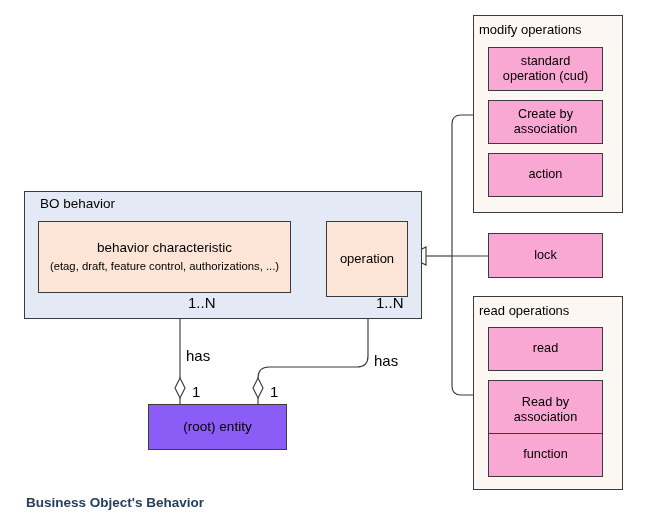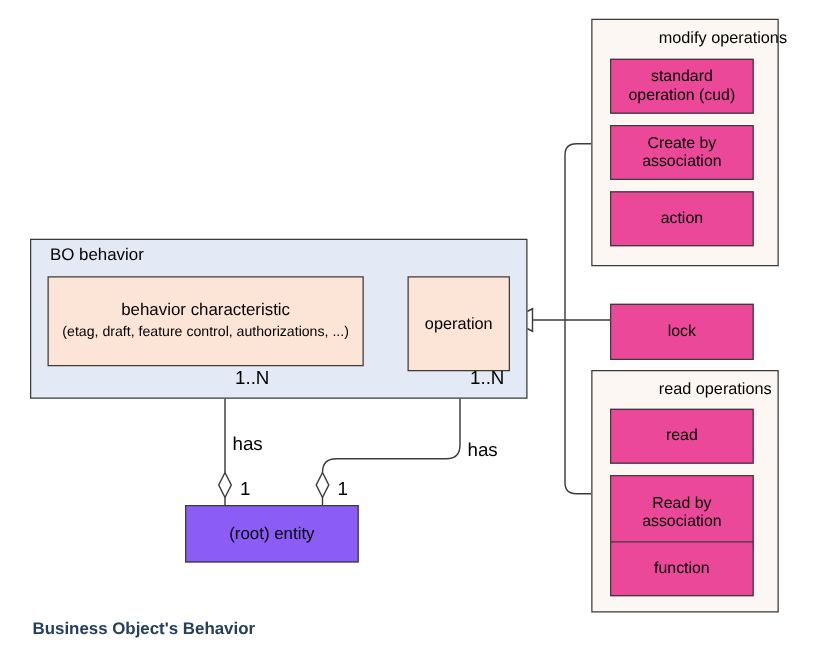--- a/index.html
+++ b/index.html
@@ -41,36 +41,36 @@
     left:148px;top:404px;width:139px;height:46px;
     background:#8b5cf6;border:1px solid #3b3b3b;font-size:13.5px;
   }
 
   
   .group{
     position:absolute;box-sizing:border-box;
     background:#fdf7f3;border:1px solid #3b3b3b;
   }
   .group-title{
-    position:absolute;font-size:13px;color:#000;margin-left:48px;
+    position:absolute;font-size:13px;color:#000;
   }
   .g-modify{left:473px;top:15px;width:150px;height:198px;}
   .g-modify-title{left:479px;top:22px;}
   .g-read{left:473px;top:296px;width:150px;height:194px;}
   .g-read-title{left:479px;top:303px;}
 
   
   .leaf{
-    background:#ec4899;border:1px solid #3b3b3b;
+    background:#f9a8d4;border:1px solid #3b3b3b;
     font-size:12.7px;flex-direction:column;
   }
   .l-std{left:488px;top:47px;width:115px;height:44px;}
   .l-cba{left:488px;top:100px;width:115px;height:44px;}
   .l-act{left:488px;top:153px;width:115px;height:44px;}
-  .l-lock{left:488px;top:243px;width:115px;height:45px;}
+  .l-lock{left:488px;top:233px;width:115px;height:45px;}
   .l-read{left:488px;top:327px;width:115px;height:44px;}
   .l-rba{left:488px;top:380px;width:115px;height:60px;}
   .l-fun{left:488px;top:433px;width:115px;height:44px;}
   .leaf-l2{line-height:1.2;}
 
   
   .wlabel{position:absolute;font-size:15px;color:#000;white-space:nowrap;}
   .lb-n1{left:188px;top:294px;}
   .lb-n2{left:376px;top:294px;}
   .lb-has1{left:186px;top:347px;}

